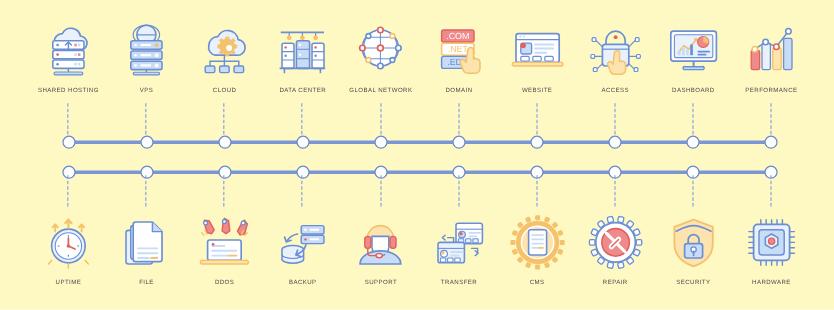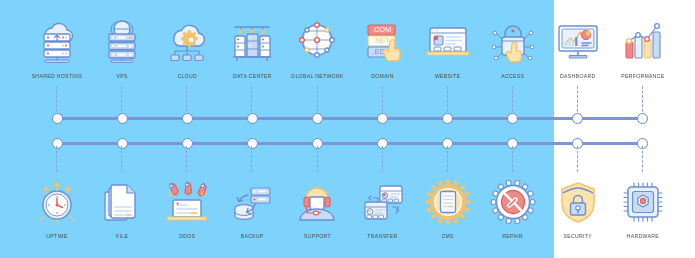--- a/index.html
+++ b/index.html
@@ -1,17 +1,17 @@
 <!DOCTYPE html>
 <html><head>
 <meta charset="utf-8">
 <style>
   html,body{margin:0;padding:0;background:#ffffff;}
   body{width:695px;height:258px;font-family:"Liberation Sans",sans-serif;overflow:hidden;}
-  #root{position:relative;width:554px;height:258px;background:#7dd3fc;}
+  #root{position:relative;width:695px;height:258px;background:#fef9c3;}
 
   .col{position:absolute;width:66px;}
   .icon-wrap{position:absolute;left:0;width:66px;height:52px;display:flex;align-items:center;justify-content:center;}
   .label{position:absolute;left:0;width:66px;text-align:center;font-size:5.1px;letter-spacing:.35px;
          color:#4a4a4a;font-family:"Liberation Sans",sans-serif;white-space:nowrap;}
 
   .top-icon{top:14px;}
   .top-label{top:73px;}
   .bot-icon{top:176px;}
   .bot-label{top:233px;}

